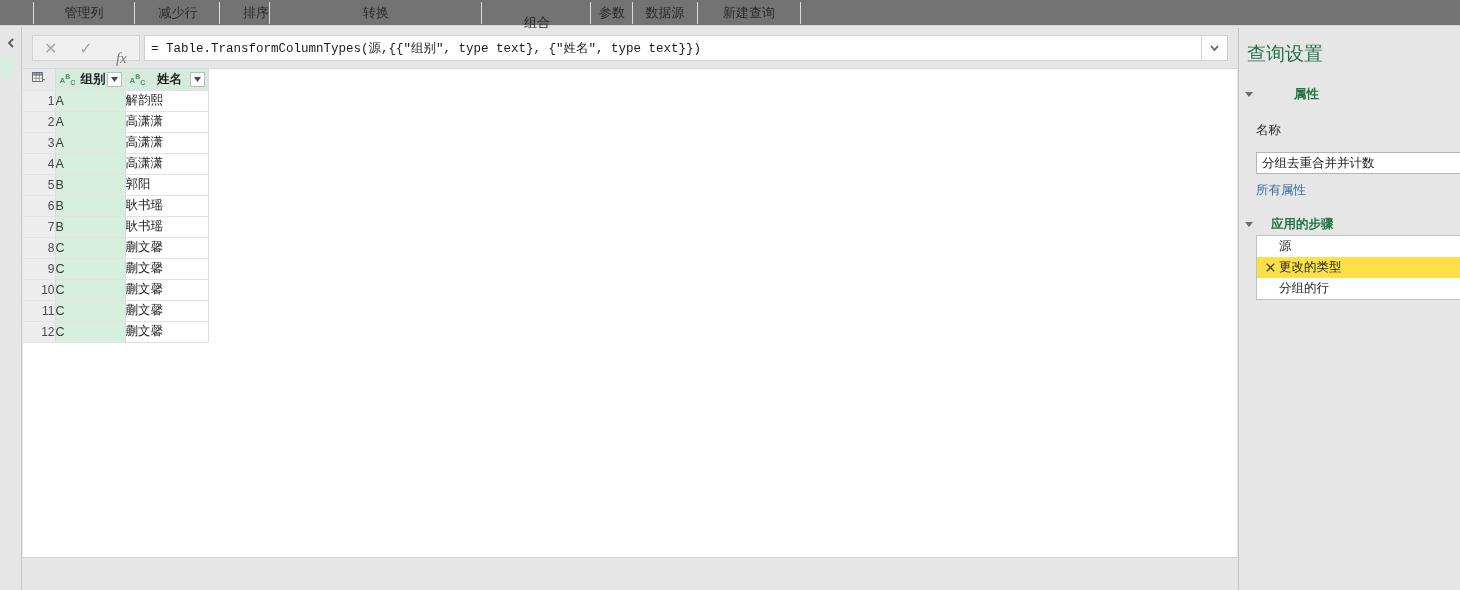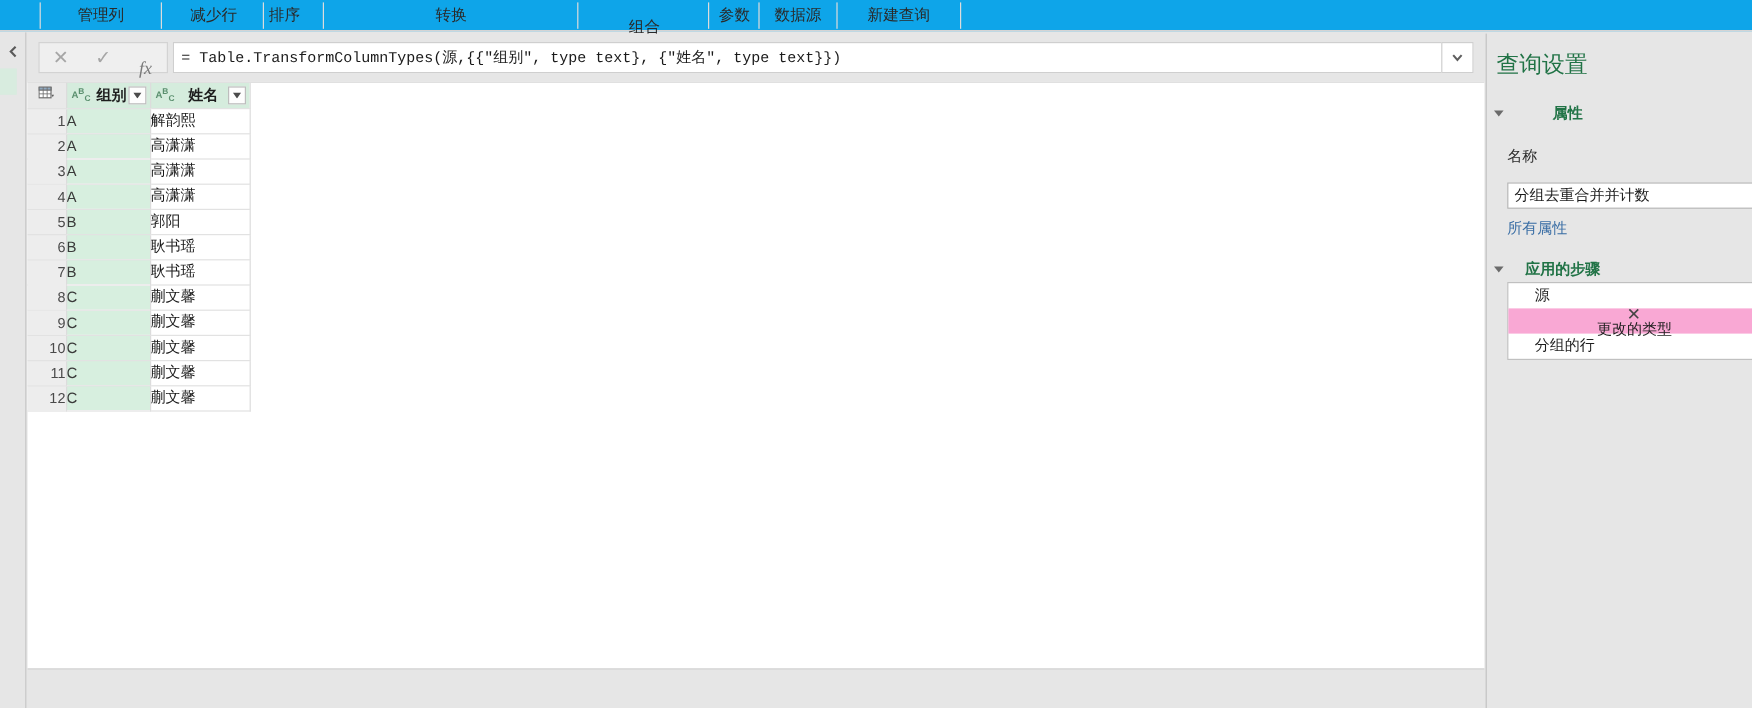--- a/index.html
+++ b/index.html
@@ -14,21 +14,21 @@
   #app {
     position: relative;
     width: 1460px; height: 590px;
     background: #e6e6e6;
   }
 
   
   .ribbon {
     position: absolute; left: 0; top: 0;
     width: 1460px; height: 26px;
-    background: #0ea5e9;
+    background: #737373;
     border-bottom: 1px solid #d4d4d4;
   }
   .ribbon-group {
     position: absolute; top: 0; height: 26px;
     display: flex; align-items: center; justify-content: center;
     font-size: 13px; color: #2a2a2a;
     cursor: default;
   }
   .ribbon-sep {
     position: absolute; top: 2px; height: 22px;
@@ -205,21 +205,21 @@
   .steps-box {
     position: absolute; left: 17px; top: 207px;
     width: 206px; height: 65px;
     background: #ffffff; border: 1px solid #c0c0c0;
   }
   .step-row {
     height: 21px; display: flex; align-items: center;
     font-size: 12.5px; color: #1f1f1f;
     padding-left: 6px; cursor: pointer;
   }
-  .step-row.selected { background: #f9a8d4; flex-direction: column; }
+  .step-row.selected { background: #fde047; }
   .step-x {
     width: 14px; margin-right: 2px; color: #4a4a4a;
     font-size: 11px; display: flex; align-items: center; justify-content: center;
   }
   .step-x.blank { color: transparent; }
   .step-label { flex: 1; }
 
   
   .bottom-strip {
     position: absolute; left: 23px; top: 557px;
@@ -233,21 +233,21 @@
 
 <div id="app">
 
   <div class="ribbon">
     <div class="ribbon-group" style="left:35px;width:98px;">
         <span>管理列</span>
       </div>
     <div class="ribbon-group" style="left:137px;width:82px;">
         <span>减少行</span>
       </div>
-    <div class="ribbon-group" style="left:213px;width:48px;">
+    <div class="ribbon-group" style="left:232px;width:48px;">
         <span>排序</span>
       </div>
     <div class="ribbon-group" style="left:271px;width:210px;">
         <span>转换</span>
       </div>
     <div class="ribbon-group" style="left:483px;width:108px;margin-top:10px;">
         <span>组合</span>
       </div>
     <div class="ribbon-group" style="left:592px;width:40px;">
         <span>参数</span>

